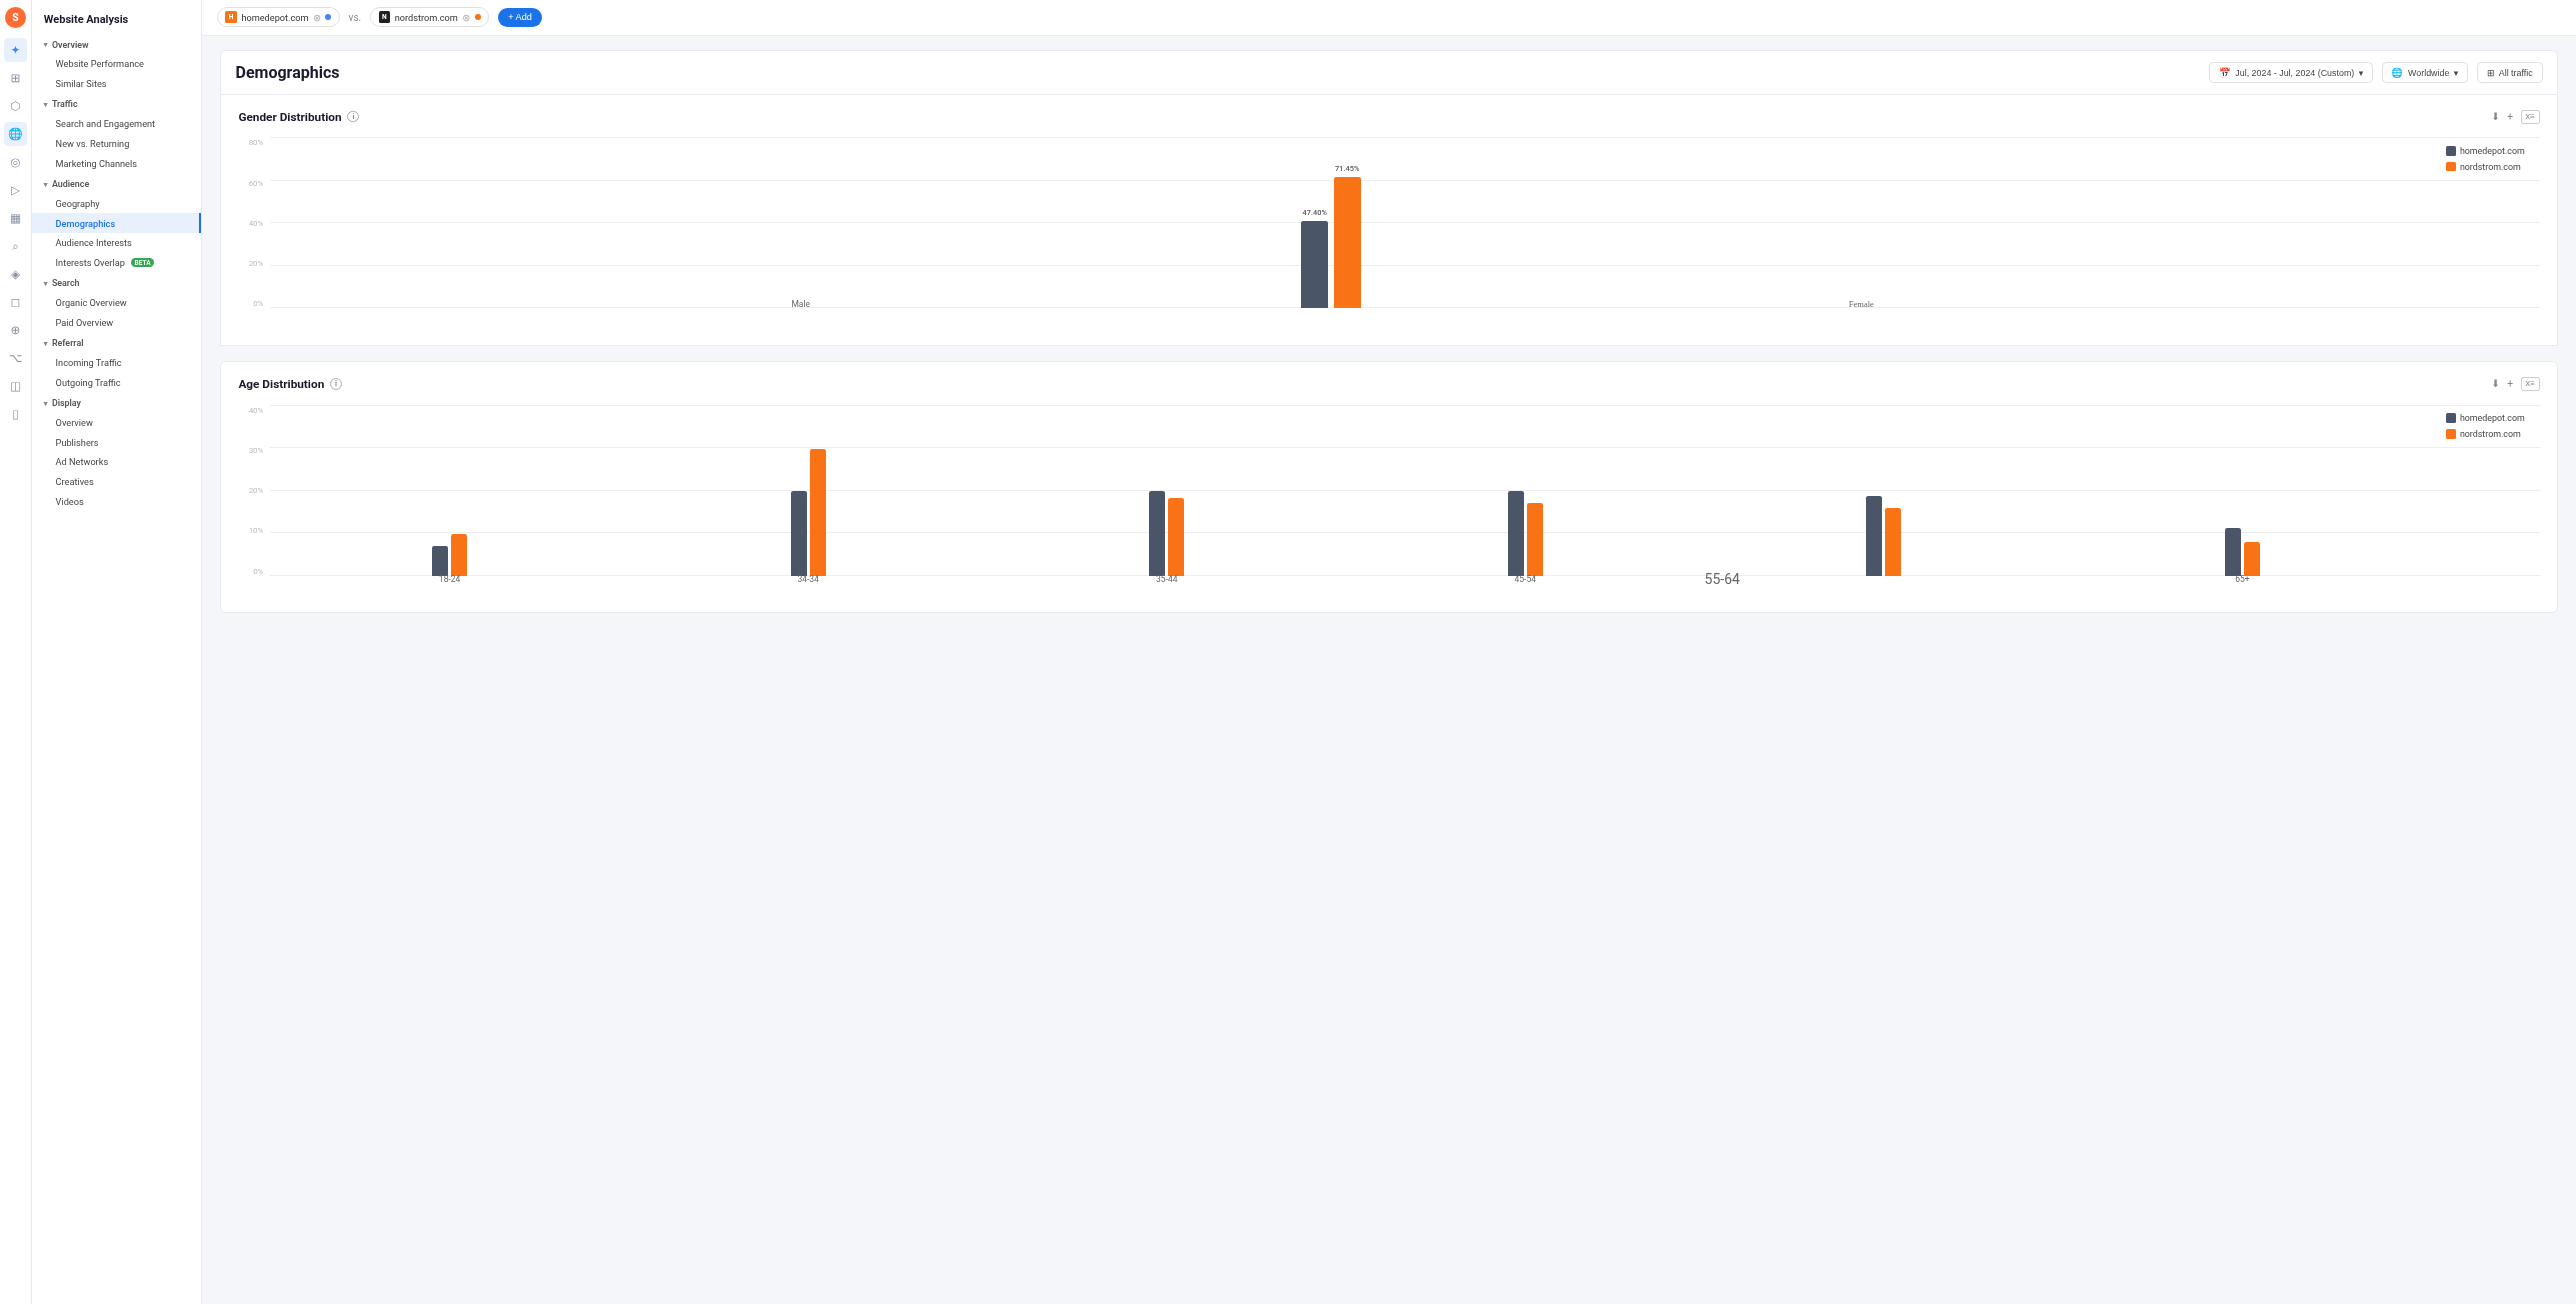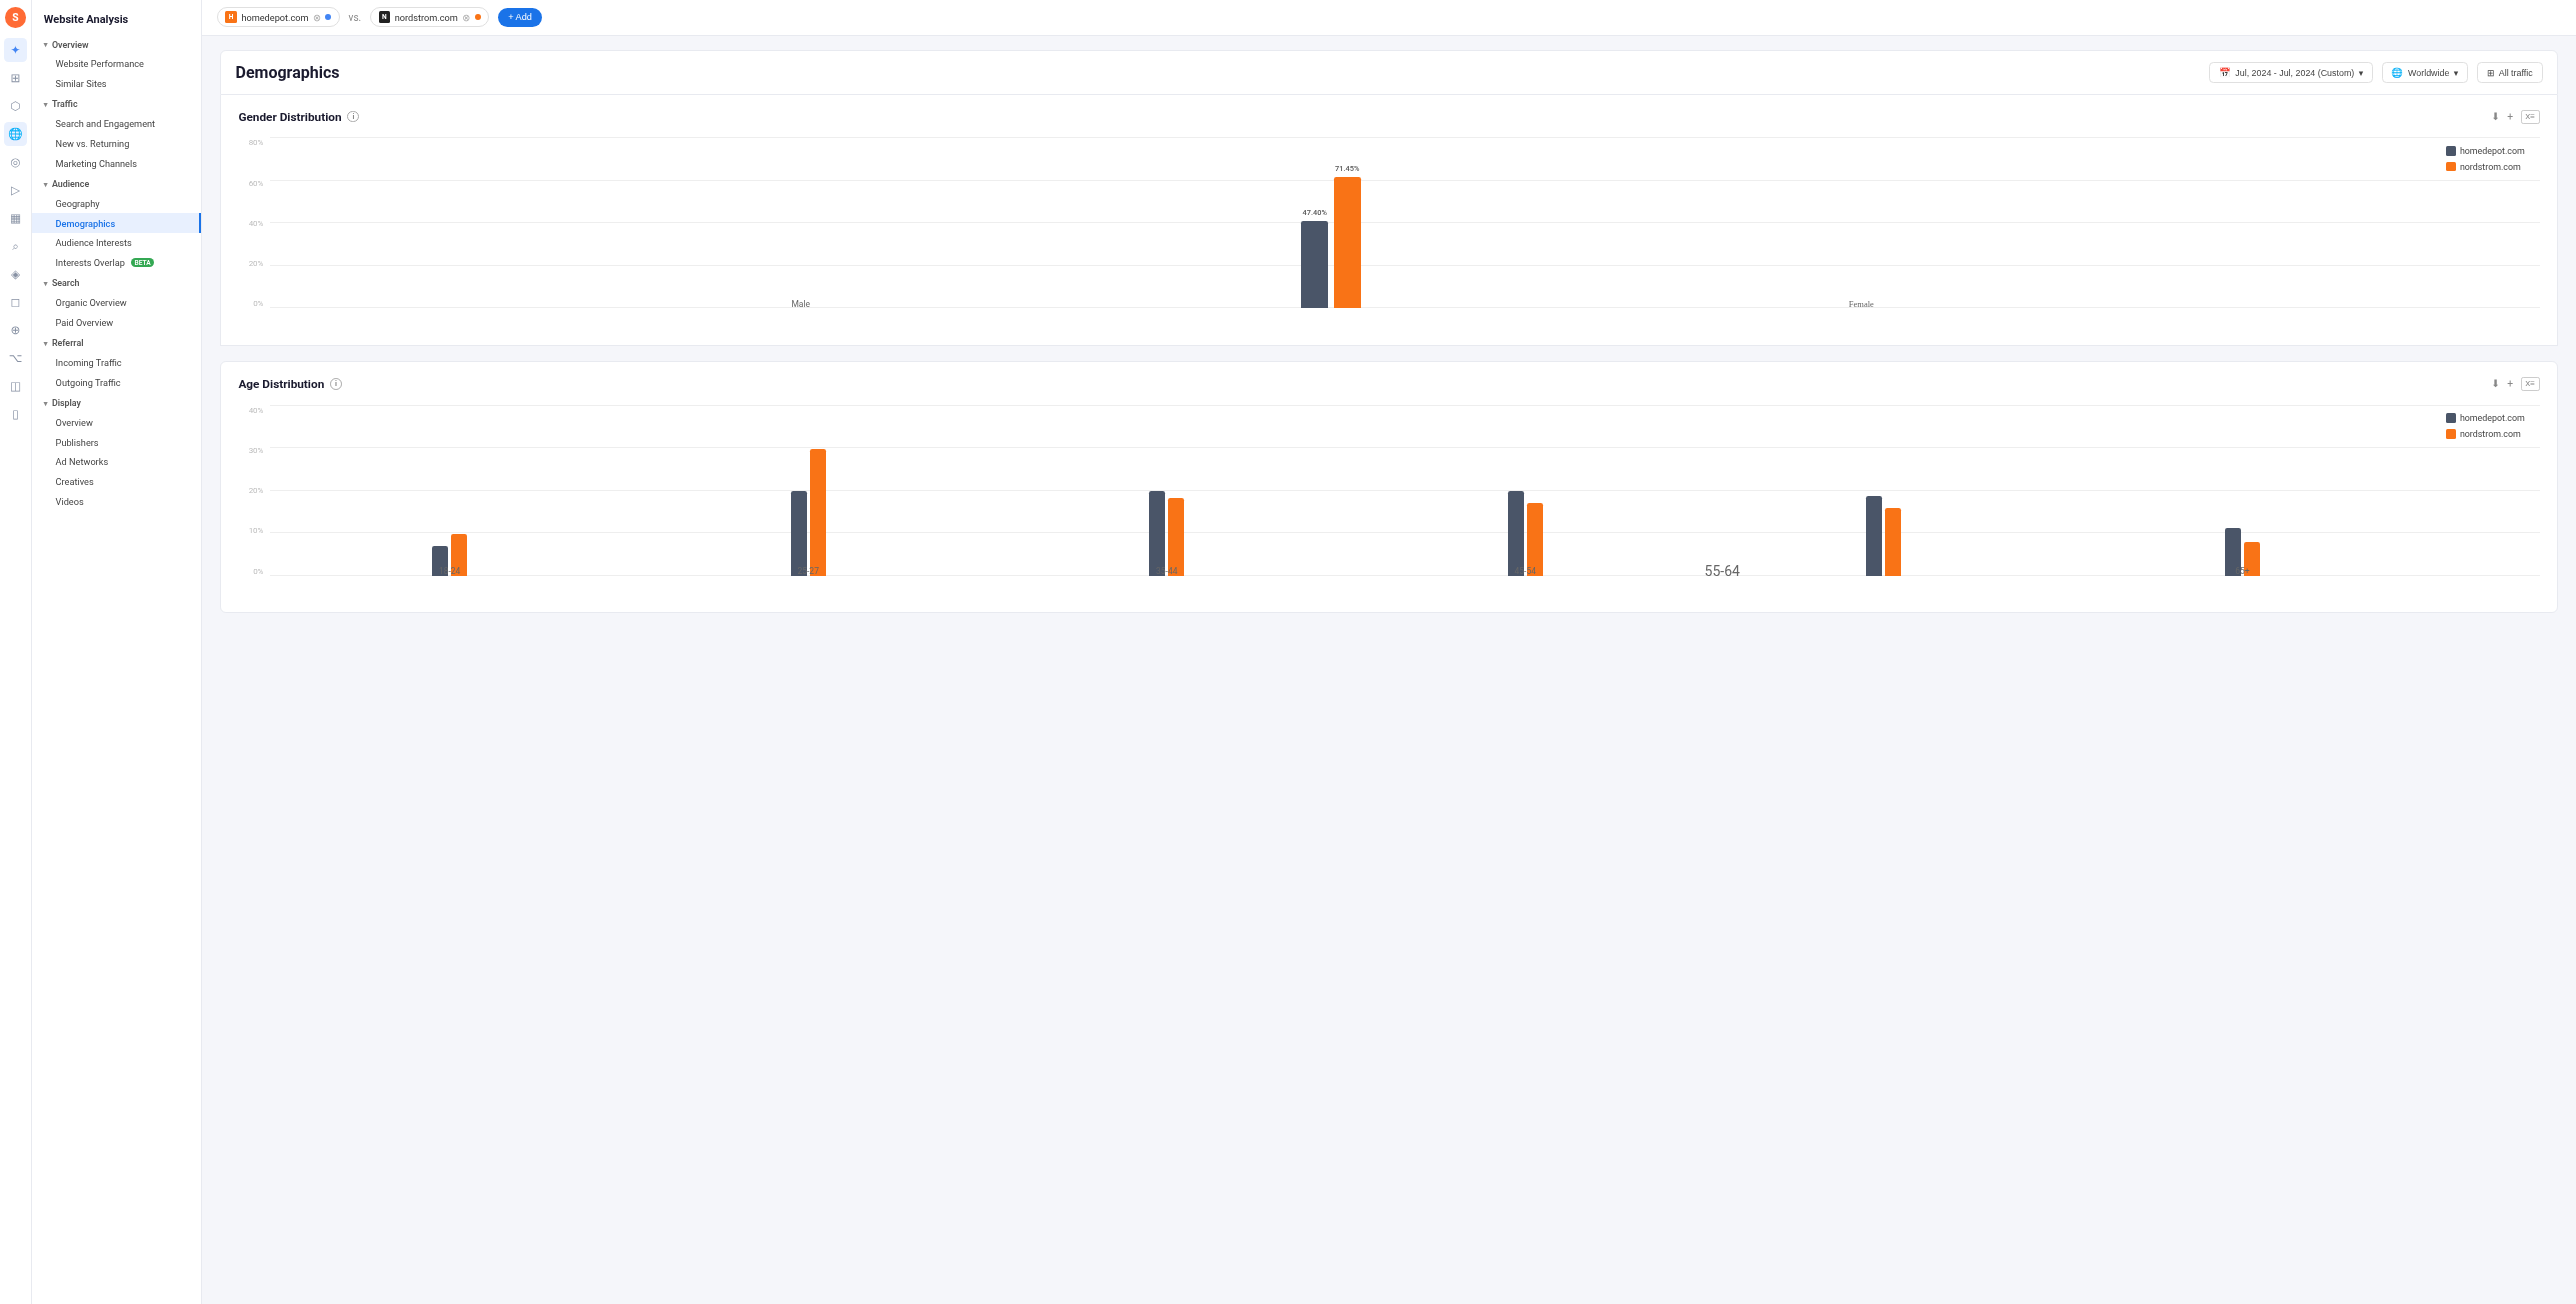--- a/index.html
+++ b/index.html
@@ -473,23 +473,23 @@
           </div>
 
           <div style="flex:1;display:flex;flex-direction:column;align-items:center;">
             <div style="display:flex;gap:3px;align-items:flex-end;height:100%;">
               <div style="background:#4a5568;width:16px;height:48px;border-radius:2.2px 2.2px 0 0;"></div>
               <div style="background:#f97316;width:16px;height:34px;border-radius:2.2px 2.2px 0 0;"></div>
             </div>
           </div>
         </div>
 
-        <div style="position:absolute;bottom:16px;left:32px;right:118px;display:flex;height:20.7px;align-items:center;">
+        <div style="position:absolute;bottom:8px;left:32px;right:118px;display:flex;height:20.7px;align-items:center;">
           <div style="flex:1;text-align:center;font-size:8.5px;color:#666;">18-24</div>
-          <div style="flex:1;text-align:center;font-size:8.5px;color:#666;">25-27</div>
+          <div style="flex:1;text-align:center;font-size:8.5px;color:#666;">34-34</div>
           <div style="flex:1;text-align:center;font-size:8.5px;color:#666;">35-44</div>
           <div style="flex:1;text-align:center;font-size:8.5px;color:#666;">45-54</div>
           <div style="flex:1;font-size:14px;color:#666;">55-64</div>
           <div style="flex:1;text-align:center;font-size:8.5px;color:#666;">65+</div>
         </div>
 
         <div style="position:absolute;right:14.8px;top:7.4px;display:flex;flex-direction:column;gap:5.9px;">
           <div style="display:flex;align-items:center;gap:4.4px;font-size:8.9px;color:#444;">
             <div style="width:9.6px;height:9.6px;background:#4a5568;border-radius:1.5px;"></div>
             <span>homedepot.com</span>

